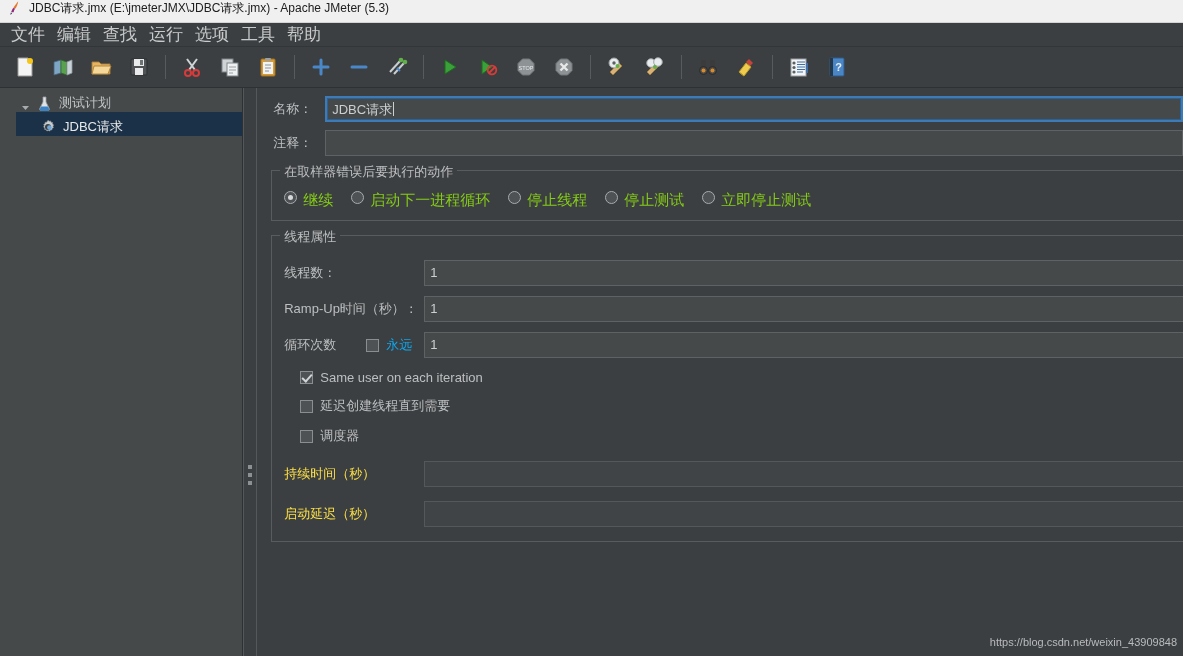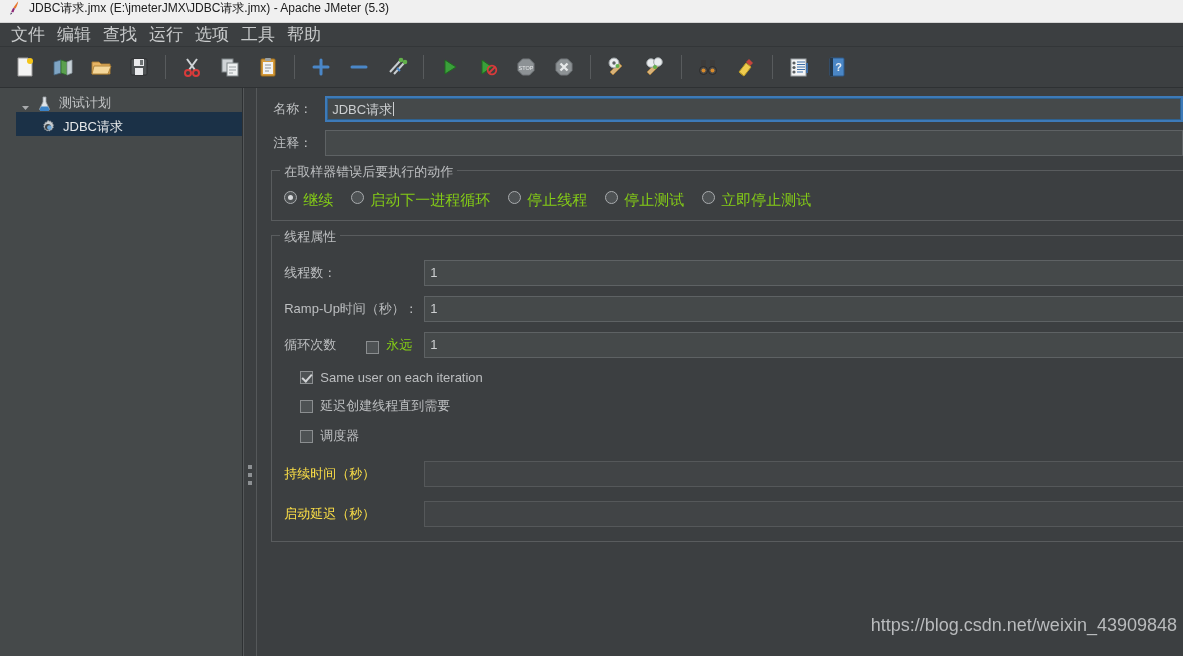--- a/index.html
+++ b/index.html
@@ -289,31 +289,31 @@
     overflow: hidden;
   }
   .tp-input.disabled {
     background: #414446;
     border-color: #55585a;
     color: #7a7d7f;
   }
   .tp-label.disabled { color: #fde047; }
 
   .inline-cb {
-    display: flex; align-items: flex-end;
-    font-size: 13px; color: #84cc16;
+    display: flex; align-items: center;
+    font-size: 13px; color: #0ea5e9;
     white-space: nowrap;
     cursor: default;
   }
 
   #watermark {
     position: absolute;
     right: 6px;
-    bottom: 20px;
-    font-size: 18px;
+    bottom: 8px;
+    font-size: 11px;
     color: #b9bbbd;
     white-space: nowrap;
   }
 </style>
 </head>
 <body>
 
 <div id="titlebar">
   <span class="app-icon">
     <svg width="16" height="16" viewBox="0 0 16 16">

